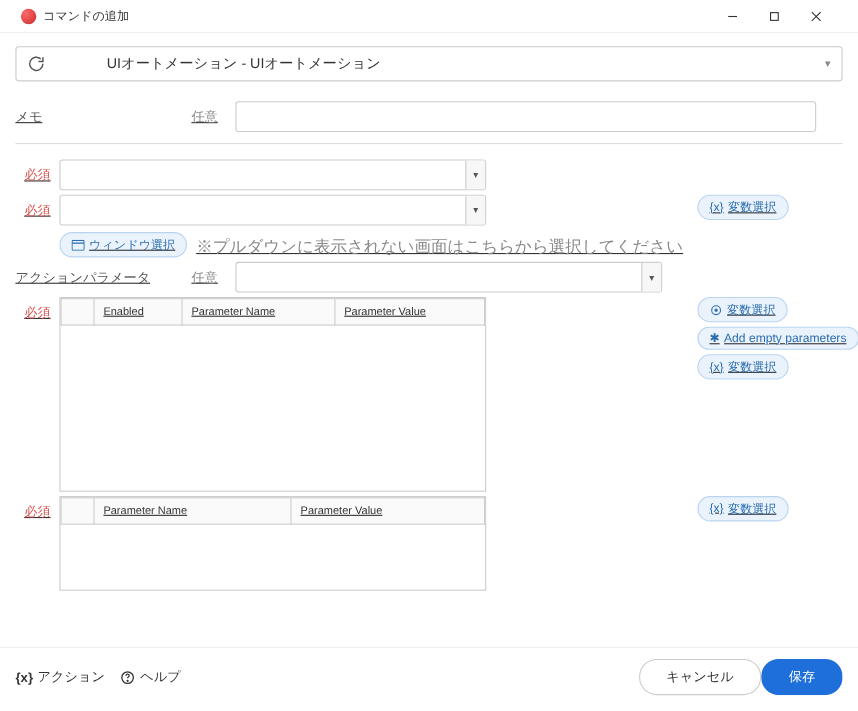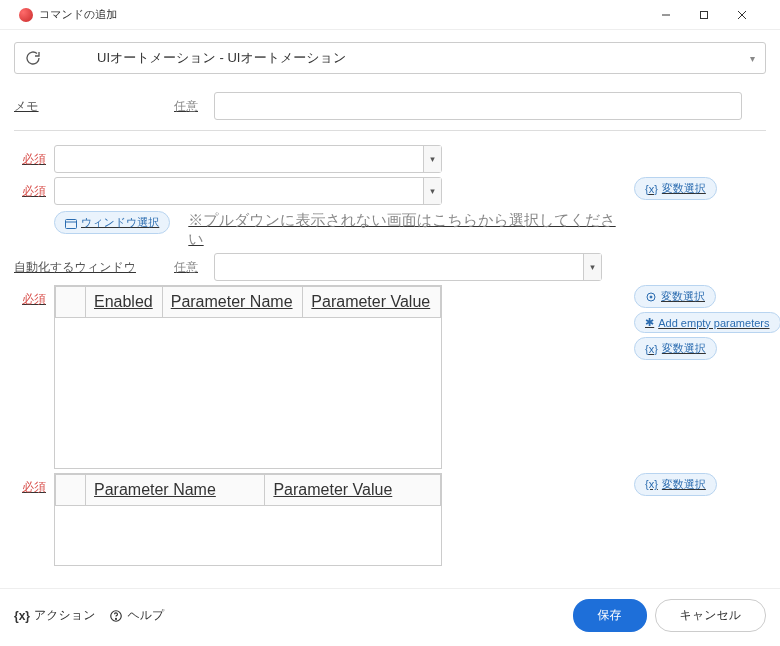--- a/index.html
+++ b/index.html
@@ -20,26 +20,26 @@
 .form-row .req.required { color: #d9534f; text-align: center; }
 .form-row .req.optional { color: #888; }
 .form-row .field { flex: 1; display: flex; flex-direction: column; gap: 6px; }
 .form-row .side-actions { width: 140px; padding-left: 8px; display: flex; flex-direction: column; gap: 4px; align-items: flex-start; }
 .text-input { width: 100%; height: 28px; border: 1px solid #ccc; border-radius: 3px; padding: 4px 6px; font-size: 12px; }
 .combo { position: relative; width: 100%; max-width: 388px; }
 .combo .text-input { padding-right: 22px; }
 .combo .combo-btn { position: absolute; right: 1px; top: 1px; bottom: 1px; width: 18px; border-left: 1px solid #ccc; display: flex; align-items: center; justify-content: center; background: #f7f7f7; cursor: pointer; font-size: 9px; color: #555; }
 .chip-btn { display: inline-flex; align-items: center; gap: 4px; border: 1px solid #b8d4f0; background: #eaf3fc; color: #2b6cb0; border-radius: 12px; padding: 3px 10px; font-size: 11px; cursor: pointer; white-space: nowrap; }
 .chip-btn .ic { font-size: 11px; }
-.hint-row { display: flex; align-items: flex-start; gap: 18px; }
+.hint-row { display: flex; align-items: flex-end; gap: 8px; }
 .hint-text { color: #888; font-size: 15px; }
 .divider { border: none; border-top: 1px solid #ddd; margin: 10px 0 14px; }
 .param-table { border: 1px solid #ccc; width: 100%; max-width: 388px; }
 .param-table table { width: 100%; border-collapse: collapse; }
-.param-table th { border: 1px solid #ccc; background: #fafafa; padding: 6px 8px; text-align: left; font-weight: normal; font-size: 16px; color: #333; }
+.param-table th { border: 1px solid #ccc; background: #fafafa; padding: 6px 8px; text-align: left; font-weight: normal; font-size: 10px; color: #333; }
 .param-table .tbody-space { height: 150px; }
 .param-table.short .tbody-space { height: 60px; }
 .param-table th.narrow { width: 30px; }
 .footer { position: absolute; bottom: 0; left: 0; right: 0; display: flex; align-items: center; padding: 10px 14px 14px; border-top: 1px solid #eee; background: #fff; }
 .footer .left { display: flex; align-items: center; gap: 14px; flex: 1; }
 .footer .foot-link { display: flex; align-items: center; gap: 4px; color: #333; font-size: 12px; cursor: pointer; }
 .btn { border-radius: 16px; padding: 7px 24px; font-size: 12px; cursor: pointer; border: 1px solid transparent; }
 .btn-primary { background: #1e6fd9; color: #fff; }
 .btn-secondary { background: #fff; color: #333; border: 1px solid #ccc; margin-left: 8px; }
 svg { display: inline-block; vertical-align: middle; }
@@ -126,21 +126,21 @@
     </div>
     <div class="side-actions">
       <span class="chip-btn">
         <span class="ic">{x}</span>
         <span>変数選択</span>
       </span>
     </div>
   </div>
 
   <div class="form-row">
-    <div class="label">自動化するウィンドウ</div>
+    <div class="label">アクションパラメータ</div>
     <div class="req optional">任意</div>
     <div class="field">
       <div class="combo">
         <input class="text-input" type="text" style="">
         <div class="combo-btn">▾</div>
       </div>
     </div>
     <div class="side-actions"></div>
   </div>
 
@@ -226,15 +226,15 @@
       <span>
         <svg width="14" height="14" viewBox="0 0 24 24" fill="none" stroke="#333" stroke-width="2">
             <circle cx="12" cy="12" r="9"></circle>
             <path d="M9.5 9a2.5 2.5 0 1 1 3.5 2.3c-.8.4-1 1-1 1.7"></path>
             <circle cx="12" cy="17" r="0.8" fill="#333"></circle>
           </svg>
       </span>
       <span>ヘルプ</span>
     </div>
   </div>
+  <button class="btn btn-secondary">キャンセル</button>
   <button class="btn btn-primary">保存</button>
-  <button class="btn btn-secondary">キャンセル</button>
 </div>
 
 </body></html>

